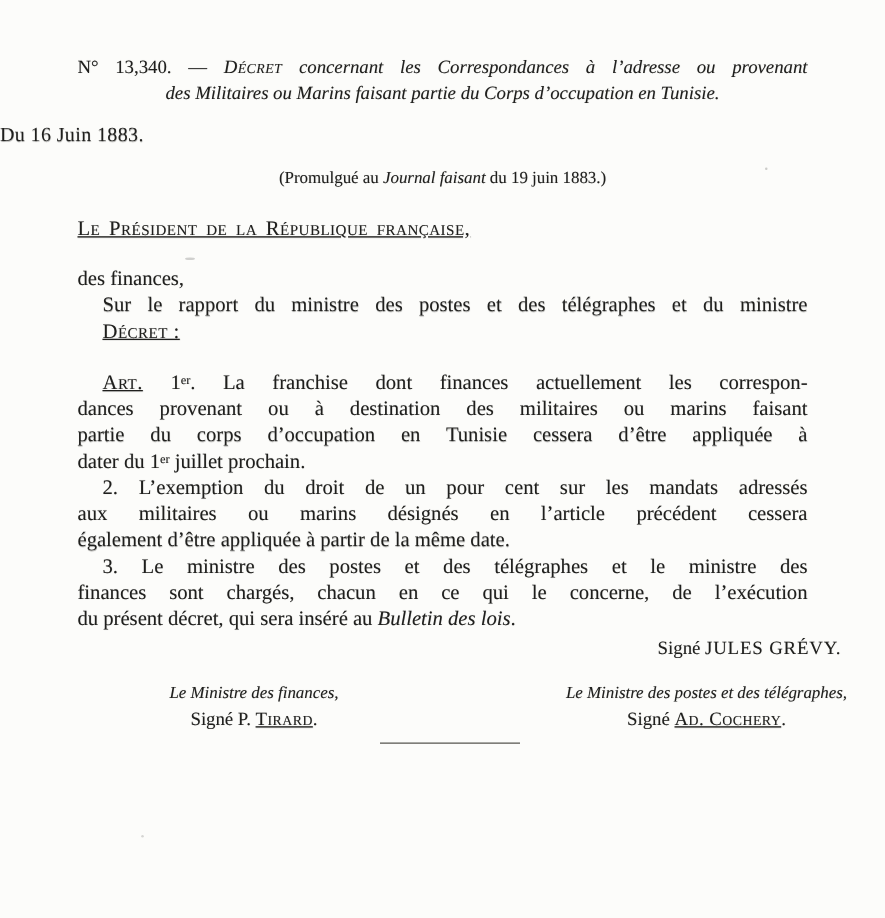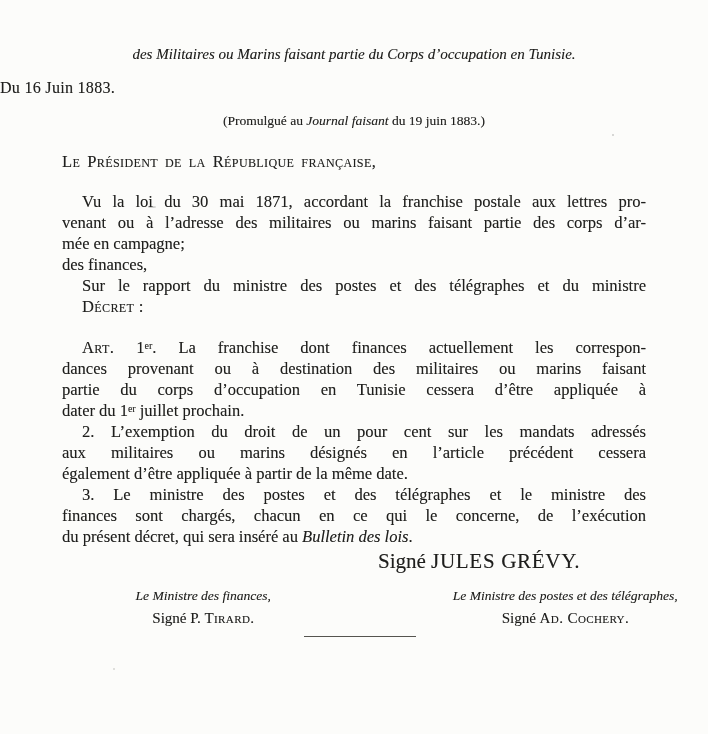--- a/index.html
+++ b/index.html
@@ -16,21 +16,21 @@
     text-shadow: 0.2px 0.2px 0.55px rgba(40,40,38,0.38);
   }
   .measure { margin-left: 62px; width: 584px; }
 
   .line { text-align: justify; text-align-last: justify; }
   .line.last { text-align: justify; text-align-last: left; }
   .line.indent { text-indent: 20px; }
 
   .s-n  { font-style: normal; }
   .s-i  { font-style: italic; }
-  .s-sc { font-variant-caps: small-caps; font-variant: small-caps; letter-spacing: 0.4px; }
+  .s-sc { font-variant-caps: small-caps; font-variant: small-caps; letter-spacing: 0.4px; text-decoration: underline; }
   .s-sci{ font-variant-caps: small-caps; font-variant: small-caps; font-style: italic; letter-spacing: 0.4px; }
   .s-sup{ font-size: 0.6em; vertical-align: 0.38em; line-height: 0; }
   .s-caps{ letter-spacing: 0.7px; }
 
   .title { padding-top: 44px; font-size: 15px; line-height: 21px; }
   .title .t1 { text-align: justify; text-align-last: justify; }
   .title .t2 { text-align: center; text-align-last: center; }
 
   .date-line { margin-top: 12px; font-size: 16px; line-height: 21px; text-align: left; letter-spacing: 0.3px; }
   .prom { margin-top: 14px; font-size: 13.5px; line-height: 18px; text-align: center; }
@@ -38,21 +38,21 @@
   .salutation { margin-top: 21px; font-size: 16px; line-height: 21px; word-spacing: 2.5px; }
   .salutation .line { text-align-last: left; }
 
   .bodytext { font-size: 16.5px; line-height: 21px; }
   .preamble   { margin-top: 19px; }
   .decree-word{ margin-top: 0; }
   .articles   { margin-top: 20px; }
   .closing    { margin-top: 0; }
 
   .president-sig { margin-top: 4px; margin-left: 378px; width: 295px;
-                   font-size: 21px; line-height: 20px; text-align: left; }
+                   font-size: 15px; line-height: 20px; text-align: right; }
 
   .ministers { margin-top: 14px; display: flex; gap: 36px; }
   .min-left  { margin-left: 85px; width: 240px; text-align: center; }
   .min-right { margin-left: 65px; width: 290px; text-align: center; }
   .mtitle { font-size: 13.5px; line-height: 22px; }
   .mname  { font-size: 15px;  line-height: 22px; }
 
   .end-rule { margin-top: 7px; margin-left: 304px; width: 112px; height: 1px;
               background: #55544f; }
 
@@ -60,39 +60,35 @@
   .speck1 { left: 148px; top: 206px; width: 8px; height: 2px; opacity: 0.45; }
   .speck2 { left: 612px; top: 134px; width: 2px; height: 2px; opacity: 0.5; }
   .speck3 { left: 113px; top: 668px; width: 2px; height: 2px; opacity: 0.4; }
 </style>
 </head>
 <body>
 
 <div class="page">
 
   <div class="title measure">
+    <div class="line t1"><span class="s-n">N° 13,340. — </span><span class="s-sci">Décret</span><span class="s-i"> concernant les Correspondances à l’adresse ou provenant</span></div>
     <div class="line t2"><span class="s-i">des Militaires ou Marins faisant partie du Corps d’occupation en Tunisie.</span></div>
   </div>
 
   <div class="date-line">Du 16 Juin 1883.</div>
 
   <div class="prom"><span class="s-n">(Promulgué au </span><span class="s-i">Journal faisant</span><span class="s-n"> du 19 juin 1883.)</span></div>
 
   <div class="salutation bodytext measure">
       <div class="para">
         <div class="line last"><span class="s-sc">Le Président de la République française,</span></div>
       </div>
     </div>
 
   <div class="preamble bodytext measure">
-      <div class="para">
-        <div class="line indent"><span class="s-n">Vu la loi du 30 mai 1871, accordant la franchise postale aux lettres pro-</span></div>
-        <div class="line"><span class="s-n">venant ou à l’adresse des militaires ou marins faisant partie des corps d’ar-</span></div>
-        <div class="line last"><span class="s-n">mée en campagne;</span></div>
-      </div>
       <div class="para">
         <div class="line last"><span class="s-n">des finances,</span></div>
         <div class="line indent"><span class="s-n">Sur le rapport du ministre des postes et des télégraphes et du ministre</span></div>
       </div>
     </div>
 
   <div class="decree-word bodytext measure">
       <div class="para">
         <div class="line last indent"><span class="s-sc">Décret :</span></div>
       </div>

